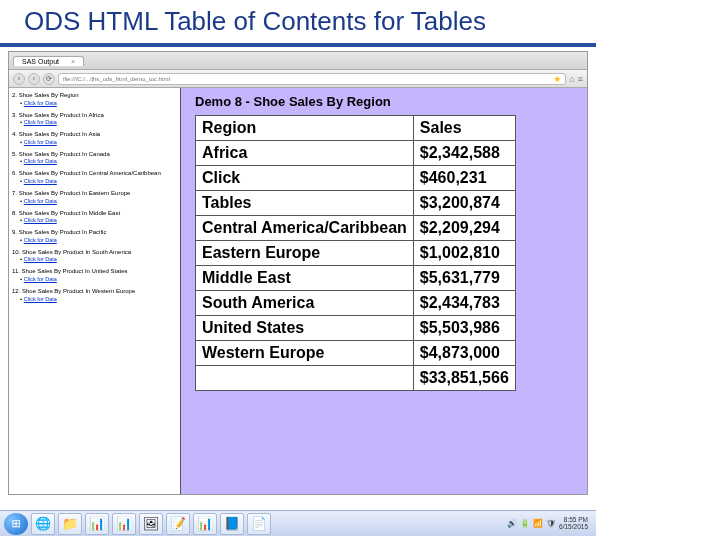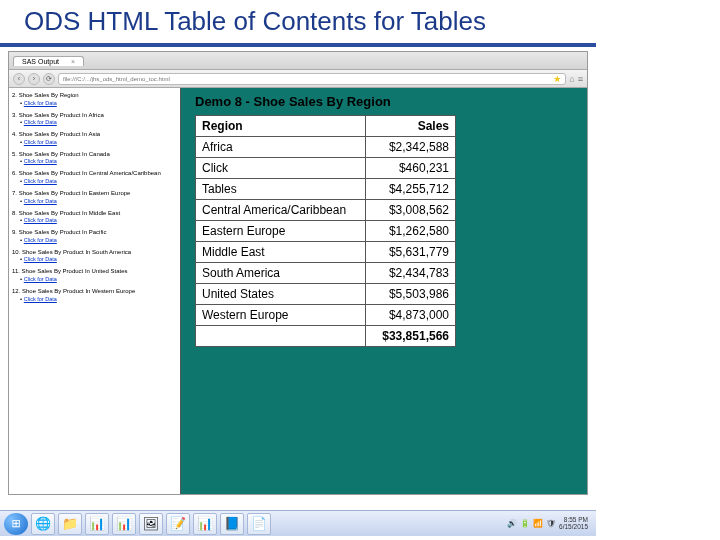--- a/index.html
+++ b/index.html
@@ -65,35 +65,36 @@
     overflow: hidden;
   }
   .toc-item { margin-bottom: 6px; }
   .toc-label { font-weight: normal; line-height: 1.1; }
   .toc-sub { margin: 1px 0 0 8px; }
   .toc-sub::before { content: "• "; color:#000; }
   .toc-link { color: #0033cc; text-decoration: underline; font-size: 5.5px; }
   .main {
     flex: 1;
     padding: 6px 0 0 14px;
-    background: #0f766e;
+    background: #c4b5fd;
   }
   .report-title { font-size: 13px; font-weight: bold; color: #000; margin: 0 0 6px 0; }
   table.report {
     border-collapse: collapse;
-    font-size: 12px;
+    font-size: 16px;
     border-radius: 31px;
   }
   table.report th, table.report td {
     border: 1px solid #555;
     padding: 3px 6px;
     background: #fff;
+    font-weight: bold;
   }
   table.report th { text-align: left; background: #fff; font-weight: bold; }
-  table.report th.sales, table.report td.sales { text-align: right; min-width: 90px; }
+  table.report th.sales, table.report td.sales { text-align: left; min-width: 90px; }
   table.report td.region { min-width: 170px; }
   .totalrow td { background: #ffff33; font-weight: bold; }
   .taskbar {
     position: absolute;
     left: 0; right: 0; bottom: 4px;
     height: 26px;
     background: linear-gradient(#e8eefb,#c5d3ee);
     border-top: 1px solid #9fb0d0;
     display: flex;
     align-items: center;
@@ -213,29 +214,29 @@
               <tr>
                 <td class="region">Africa</td>
                 <td class="sales">$2,342,588</td>
               </tr>
               <tr>
                 <td class="region">Click</td>
                 <td class="sales">$460,231</td>
               </tr>
               <tr>
                 <td class="region">Tables</td>
-                <td class="sales">$4,255,712</td>
+                <td class="sales">$3,200,874</td>
               </tr>
               <tr>
                 <td class="region">Central America/Caribbean</td>
-                <td class="sales">$3,008,562</td>
+                <td class="sales">$2,209,294</td>
               </tr>
               <tr>
                 <td class="region">Eastern Europe</td>
-                <td class="sales">$1,262,580</td>
+                <td class="sales">$1,002,810</td>
               </tr>
               <tr>
                 <td class="region">Middle East</td>
                 <td class="sales">$5,631,779</td>
               </tr>
               <tr>
                 <td class="region">South America</td>
                 <td class="sales">$2,434,783</td>
               </tr>
               <tr>

